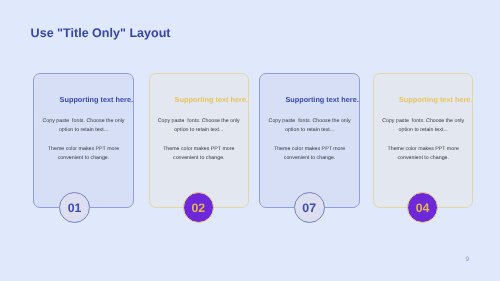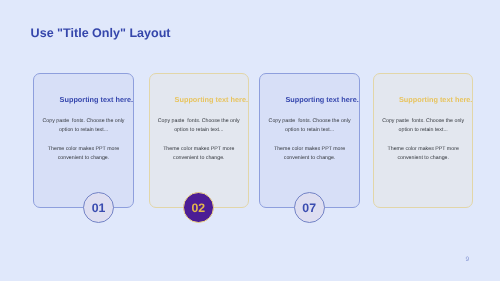--- a/index.html
+++ b/index.html
@@ -27,22 +27,22 @@
   .theme-gold .head{color:#e8c45f;}
 
   .body{position:absolute;left:5px;right:5px;top:42.9px;text-align:center;font-size:5.28px;
         color:#33373d;line-height:9.1px;}
   .body p{margin:0;white-space:pre-wrap;}
   .body p+p{margin-top:9.6px;}
 
   .num{position:absolute;width:31px;height:31px;border-radius:50%;box-sizing:border-box;
        top:191.5px;font-size:12.3px;font-weight:bold;text-align:center;line-height:30px;}
   .num.blue{background:#dedef1;border:1px solid #7383c6;color:#3a4cb0;}
-  .num.gold{background:#4c1d95;border:1px solid #eed586;color:#e3b64b;}
-  .n1{left:83px;}
+  .num.gold{background:#6d28d9;border:1px solid #eed586;color:#e3b64b;}
+  .n1{left:59px;}
   .n2{left:182.8px;}
   .n3{left:293.7px;}
   .n4{left:407px;}
 
   .pageno{position:absolute;left:465.6px;top:256.2px;font-size:6.4px;color:#8293d2;}
 </style>
 </head>
 <body>
 
 <div class="slide">
@@ -76,16 +76,17 @@
   </div>
   <div class="num n3 blue">07</div>
 
   <div class="card c4 theme-gold">
     <div class="head">Supporting text here.</div>
     <div class="body">
       <p>Copy paste  fonts. Choose the only option to retain text...</p>
       <p>Theme color makes PPT more convenient to change.</p>
     </div>
   </div>
+  <div class="num n4 gold">04</div>
 
   <div class="pageno">9</div>
 
 </div>
 
 </body></html>

